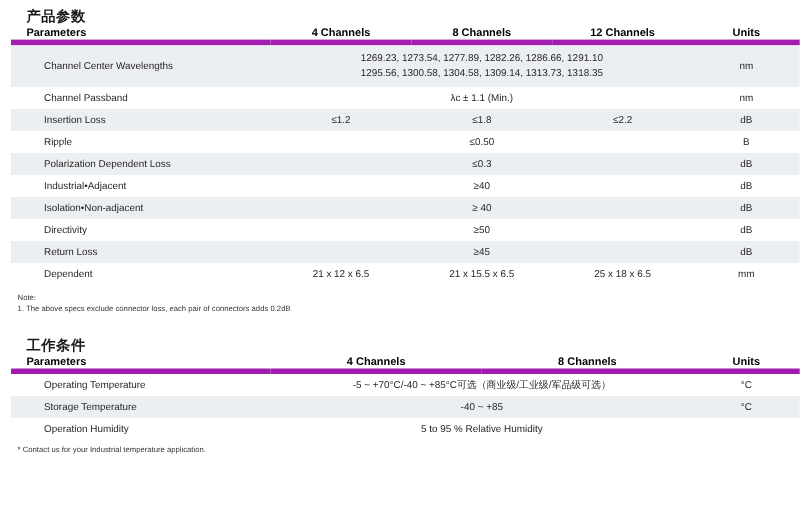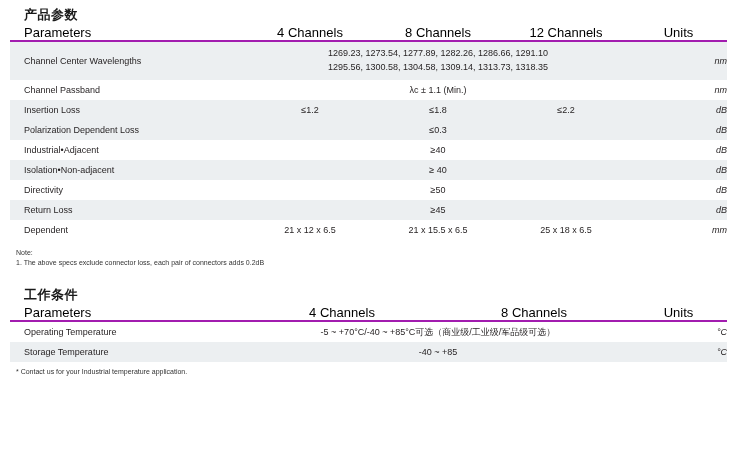--- a/index.html
+++ b/index.html
@@ -34,51 +34,50 @@
     border-collapse: collapse;
     width: 717px;
     table-layout: fixed;
   }
   table.spec td, table.spec th {
     padding: 0;
     margin: 0;
     vertical-align: middle;
   }
   .hdr-row td {
-    font-weight: normal;
-    font-size: 13px;
+    font-weight: bold;
+    font-size: 10px;
     padding: 2px 0 3px 0;
-    border-bottom: 2px solid #a21caf;
+    border-bottom: 5px solid #a21caf;
     color: #000;
   }
   .hdr-param {
     text-align: left;
     padding-left: 14px !important;
   }
   .hdr-center {
     text-align: center;
   }
   .row td {
     font-size: 9px;
     height: 20px;
     color: #231f20;
   }
   .row.alt {
     background: #eceff1;
   }
   .row td.param {
     text-align: left;
-    padding-left: 14px;
+    padding-left: 30px;
   }
   .row td.val {
     text-align: center;
   }
   .row td.units {
-    text-align: right;
-    font-style: italic;
+    text-align: center;
   }
   .two-line {
     line-height: 1.55;
   }
   .tall td {
     height: 38px;
   }
   .notes {
     margin: 8px 0 0 6px;
     font-size: 7px;
@@ -138,20 +137,25 @@
       </tr>
 
       <tr class="row alt">
         <td class="param">Insertion Loss</td>
         <td class="val">≤1.2</td>
         <td class="val">≤1.8</td>
         <td class="val">≤2.2</td>
         <td class="units">dB</td>
       </tr>
 
+      <tr class="row">
+        <td class="param">Ripple</td>
+        <td class="val" colspan="3">≤0.50</td>
+        <td class="units">B</td>
+      </tr>
 
       <tr class="row alt">
         <td class="param">Polarization Dependent Loss</td>
         <td class="val" colspan="3">≤0.3</td>
         <td class="units">dB</td>
       </tr>
 
       <tr class="row">
         <td class="param">Industrial•Adjacent</td>
         <td class="val" colspan="3">≥40</td>
@@ -216,18 +220,23 @@
         <td class="val" colspan="2">-5 ~ +70°C/-40 ~ +85°C可选（商业级/工业级/军品级可选）</td>
         <td class="units">°C</td>
       </tr>
 
       <tr class="row alt">
         <td class="param">Storage Temperature</td>
         <td class="val" colspan="2">-40 ~ +85</td>
         <td class="units">°C</td>
       </tr>
 
+      <tr class="row">
+        <td class="param">Operation Humidity</td>
+        <td class="val" colspan="2">5 to 95 % Relative Humidity</td>
+        <td class="units"></td>
+      </tr>
     </tbody>
   </table>
 
   <div class="footnote">* Contact us for your Industrial temperature application.</div>
 
 </div>
 
 </body></html>

